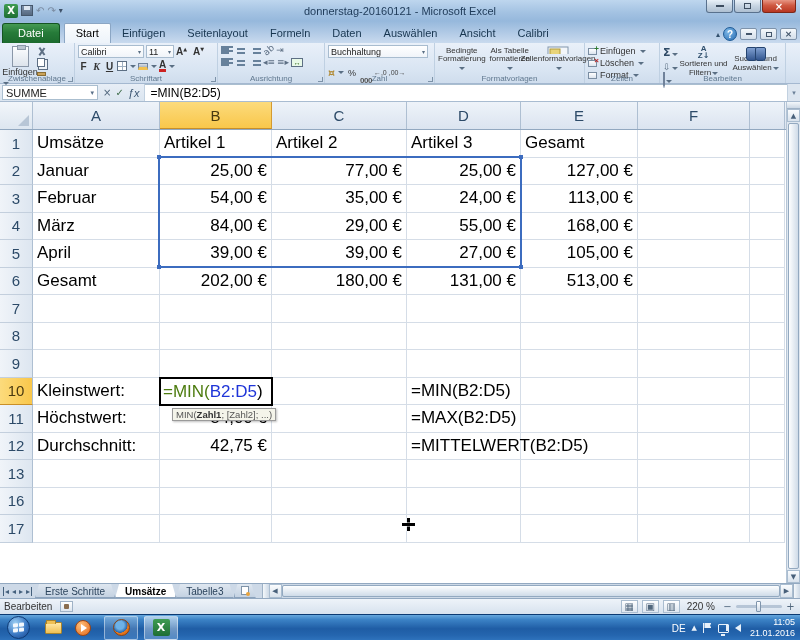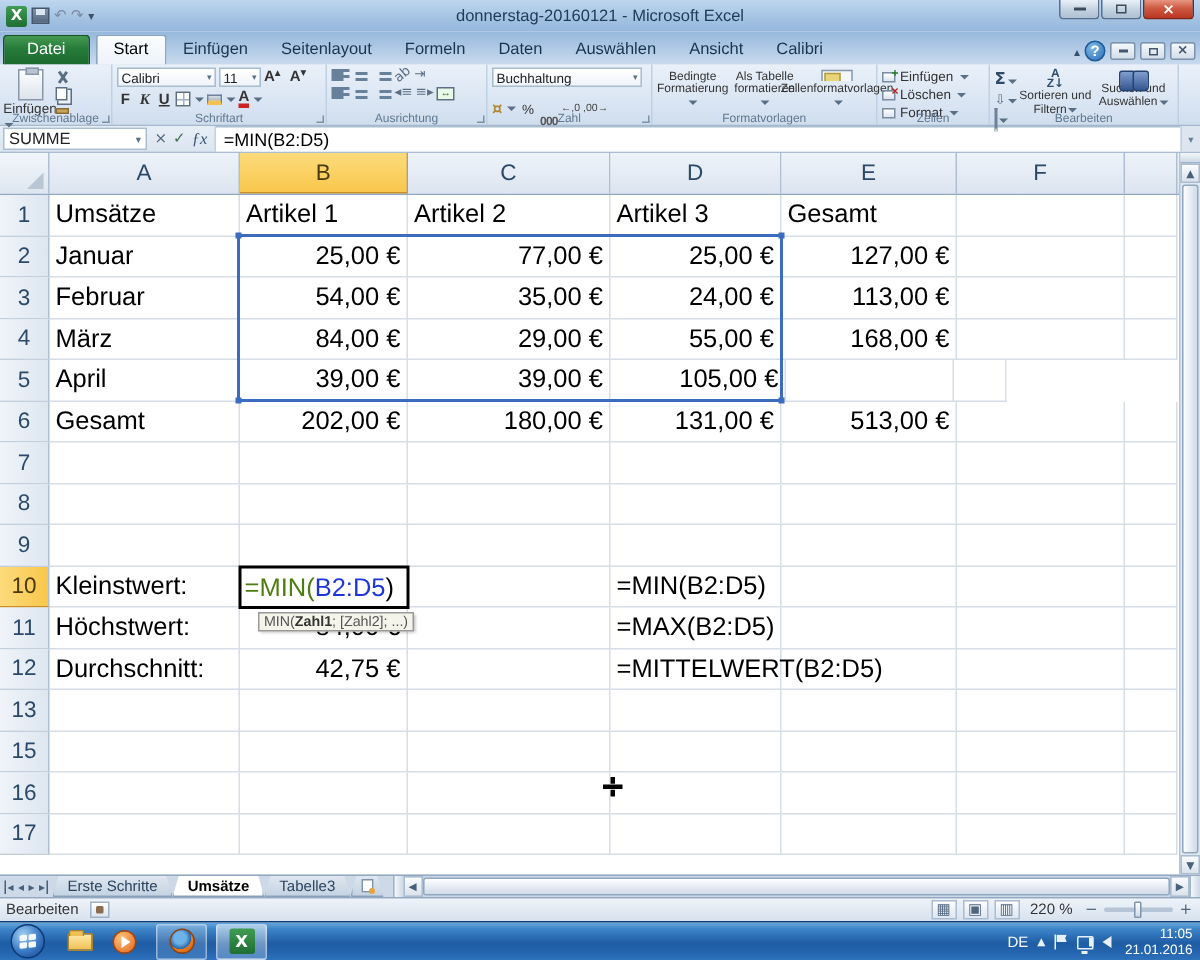--- a/index.html
+++ b/index.html
@@ -91,21 +91,21 @@
   .binoc::before,.binoc::after { content:""; position:absolute; top:0; width:9px; height:12px; background:linear-gradient(#7f9fd0,#33568f); border:1px solid #24436f; border-radius:2px 2px 3px 3px; }
   .binoc::before { left:1px; } .binoc::after { right:1px; }
 
   
   .fbar { height:18px; background:linear-gradient(#e7eef6,#dbe5f0); border-bottom:1px solid #a9bcd1; display:flex; align-items:stretch; }
   .namebox { width:96px; background:#fff; border:1px solid #aabecf; margin:1px 0 1px 2px; display:flex; align-items:center; justify-content:space-between; padding:0 3px; font-size:11px; color:#222; }
   .namebox .arr { font-size:7px; color:#5a7089; }
   .fbar-btns { display:flex; align-items:center; gap:4px; padding:0 5px; border-right:1px solid #c2d1e0; }
   .fbtn { font-size:10px; color:#51677d; }
   .fbtn.ok { color:#3d6c48; }
-  .fx { font-style:italic; font-family:Liberation Serif, serif; font-size:11px; color:#3c5672; }
+  .fx { font-style:italic; font-family:Liberation Sans, sans-serif; font-size:11px; color:#3c5672; }
   .finput { flex:1; background:#fff; border-top:1px solid #aabecf; display:flex; align-items:center; padding-left:5px; font-size:12px; color:#000; }
   .fexpand { width:13px; display:flex; align-items:center; justify-content:center; color:#6c8098; font-size:7px; background:#dde6f0; border-left:1px solid #c2d1e0; }
 
   
   .gridwrap { display:flex; height:481px; }
   .gridmain { width:786px; }
   .colheads { height:28px; display:flex; background:linear-gradient(#eef3f9,#dbe4f0); border-bottom:1px solid #92a8c0; }
   .selall { width:33px; border-right:1px solid #aebfd2; position:relative; background:linear-gradient(#f2f6fa,#dde6f0); }
   .selall::after { content:""; position:absolute; right:3px; bottom:3px; border-left:11px solid transparent; border-bottom:11px solid #b8c6d6; }
   .colhead { border-right:1px solid #aebfd2; display:flex; align-items:center; justify-content:center; font-size:15px; color:#2c4a68; background:linear-gradient(#eef3f9,#dbe4f0); }
@@ -482,20 +482,21 @@
           <div class="cell num" style="width: 114px; text-align: center;">55,00 €</div>
           <div class="cell num" style="width: 117px;">168,00 €</div>
           <div class="cell" style="width: 112px;"></div>
           <div class="cell" style="width: 35px;"></div>
         </div>
         <div class="grow">
           <div class="rowhead">5</div>
           <div class="cell" style="width: 127px;">April</div>
           <div class="cell num" style="width: 112px;">39,00 €</div>
           <div class="cell num" style="width: 135px;">39,00 €</div>
+          <div class="cell num" style="width: 114px;">27,00 €</div>
           <div class="cell num" style="width: 117px;">105,00 €</div>
           <div class="cell" style="width: 112px;"></div>
           <div class="cell" style="width: 35px;"></div>
         </div>
         <div class="grow">
           <div class="rowhead">6</div>
           <div class="cell" style="width: 127px;">Gesamt</div>
           <div class="cell num" style="width: 112px;">202,00 €</div>
           <div class="cell num" style="width: 135px;">180,00 €</div>
           <div class="cell num" style="width: 114px;">131,00 €</div>
@@ -558,30 +559,20 @@
           <div class="cell" style="width: 127px;">Durchschnitt:</div>
           <div class="cell num" style="width: 112px;">42,75 €</div>
           <div class="cell" style="width: 135px;"></div>
           <div class="cell" style="width: 114px;">=MITTELWERT(B2:D5)</div>
           <div class="cell" style="width: 117px;"></div>
           <div class="cell" style="width: 112px;"></div>
           <div class="cell" style="width: 35px;"></div>
         </div>
         <div class="grow">
           <div class="rowhead">13</div>
-          <div class="cell" style="width: 127px;"></div>
-          <div class="cell" style="width: 112px;"></div>
-          <div class="cell" style="width: 135px;"></div>
-          <div class="cell" style="width: 114px;"></div>
-          <div class="cell" style="width: 117px;"></div>
-          <div class="cell" style="width: 112px;"></div>
-          <div class="cell" style="width: 35px;"></div>
-        </div>
-        <div class="grow">
-          <div class="rowhead">15</div>
           <div class="cell" style="width: 127px;"></div>
           <div class="cell" style="width: 112px;"></div>
           <div class="cell" style="width: 135px;"></div>
           <div class="cell" style="width: 114px;"></div>
           <div class="cell" style="width: 117px;"></div>
           <div class="cell" style="width: 112px;"></div>
           <div class="cell" style="width: 35px;"></div>
         </div>
         <div class="grow">
           <div class="rowhead">16</div>

